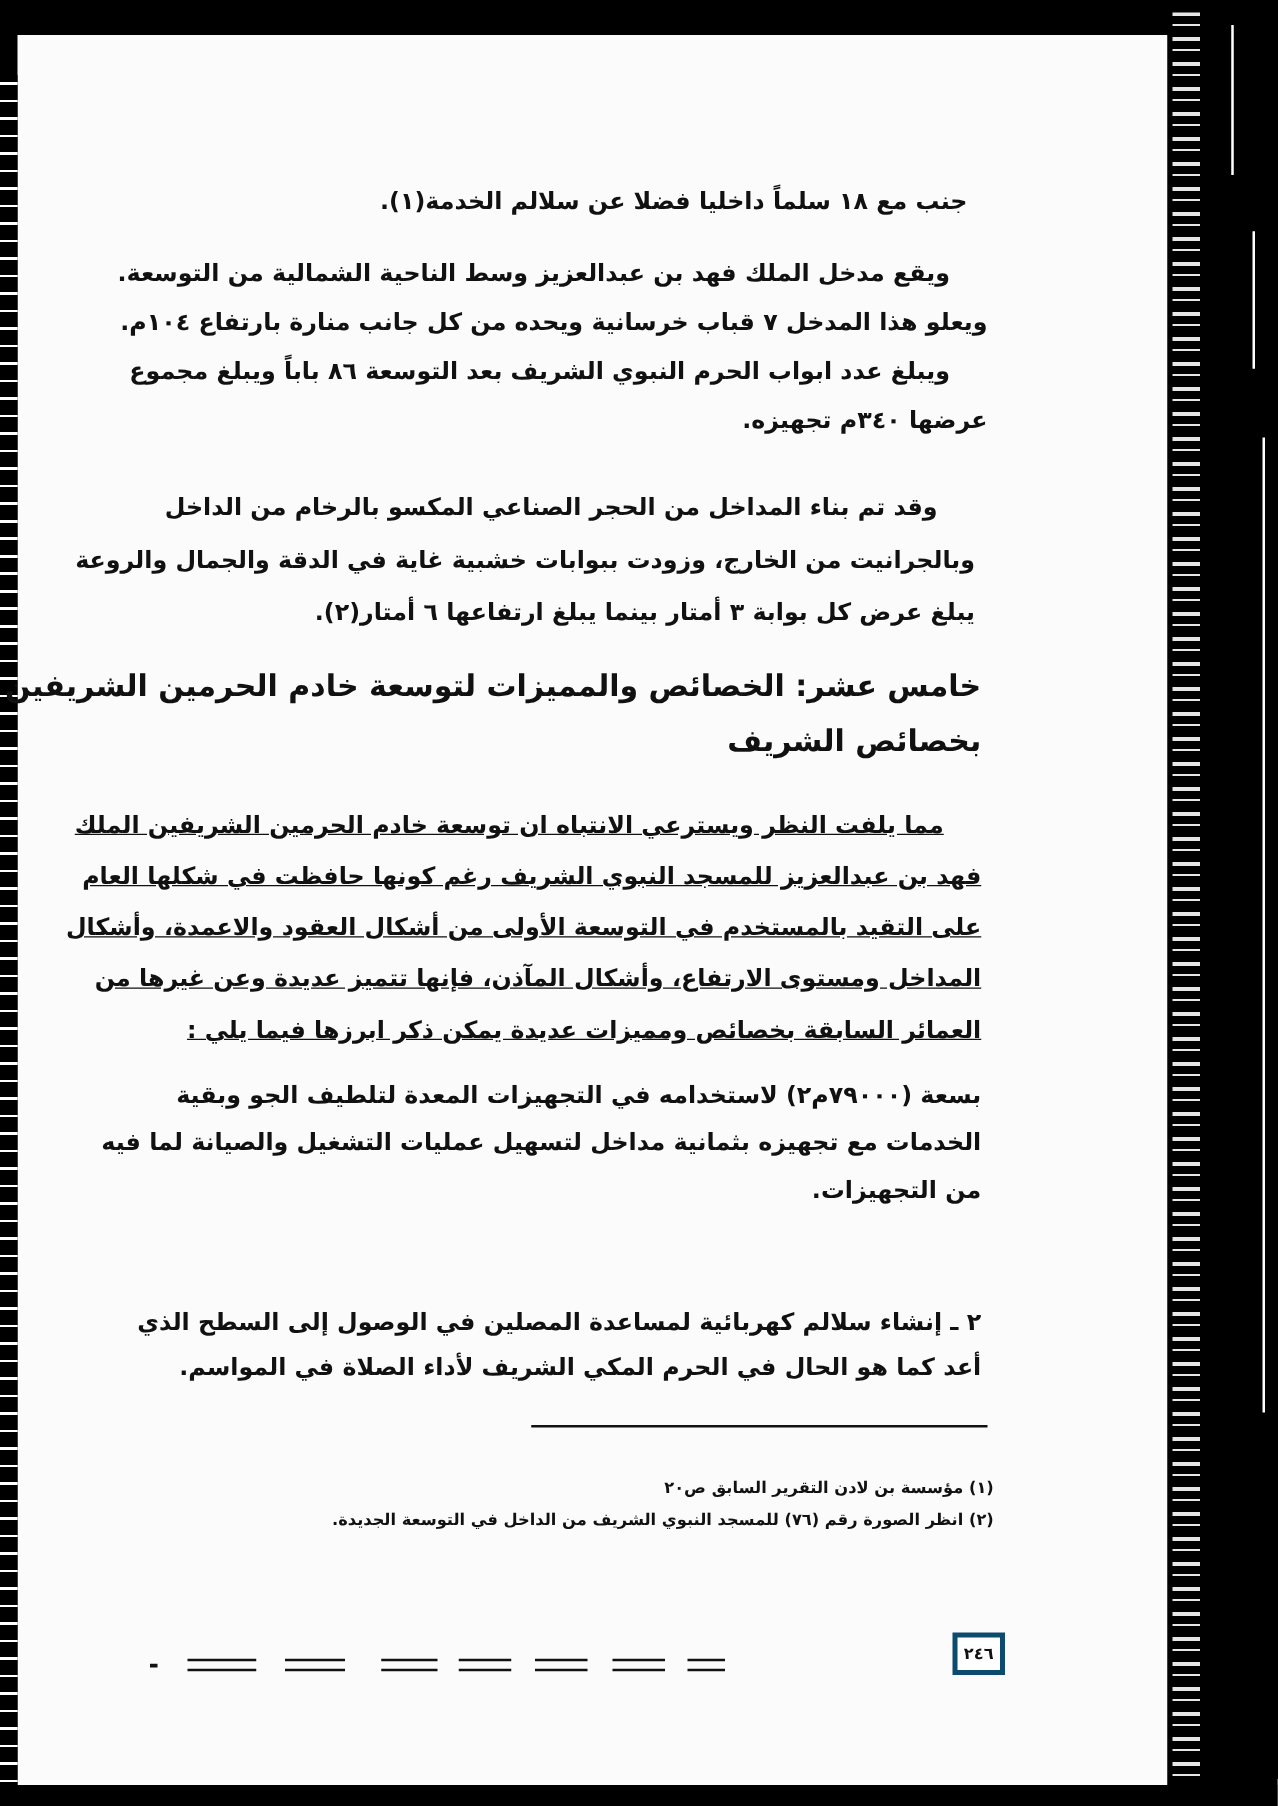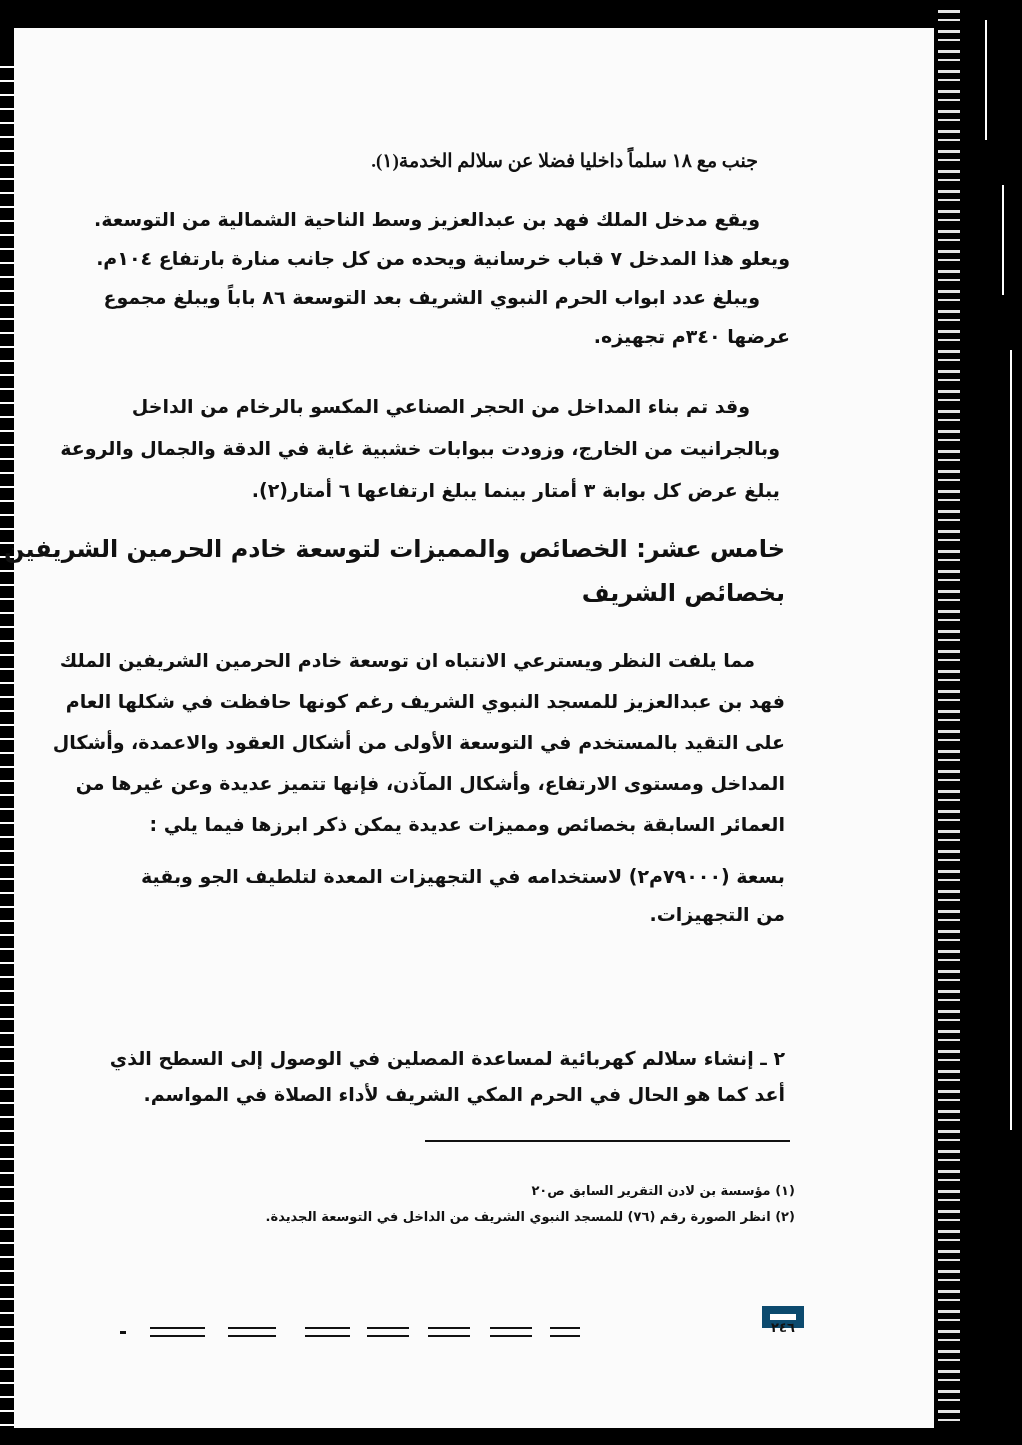--- a/index.html
+++ b/index.html
@@ -34,40 +34,40 @@
     font-family: "DejaVu Sans", sans-serif;
   }
   .line { display: block; white-space: nowrap; text-align: right; }
   .indent { padding-right: 30px; }
   .heading { font-size: 24px; font-weight: 900; }
   .hr-foot { position: absolute; left: 425px; top: 1140px; width: 365px; height: 2px; background: #111; }
   .footnote { position: absolute; direction: rtl; color: #111; font-size: 13px; font-weight: bold; line-height: 22px; }
   .footer-rule { position: absolute; top: 1327px; height: 6px;
     border-top: 2px solid #111; border-bottom: 2px solid #111; }
   .page-num-box {
-    position: absolute; left: 762px; top: 1306px; width: 42px; height: 22px;
-    border: 8px solid #0c4a6e; background: #fff; box-sizing: border-box;
+    position: absolute; left: 762px; top: 1306px; width: 42px; height: 34px;
+    border: 4px solid #0c4a6e; background: #fff; box-sizing: border-box;
     font-size: 13px; font-weight: bold; text-align: center; line-height: 28px; color: #111;
   }
   .dot { position: absolute; left: 120px; top: 1331px; width: 6px; height: 3px; background: #111; }
 </style>
 </head>
 <body>
 
 <div class="scan-top"></div>
 <div class="page"></div>
 <div class="left-edge"></div>
 <div class="right-binding"></div>
 <div class="binding-strip"></div>
 <div class="binding-line" style="left:985px;top:20px;height:120px"></div>
 <div class="binding-line" style="left:1002px;top:185px;height:110px"></div>
 <div class="binding-line" style="left:1010px;top:350px;height:780px"></div>
 <div class="bottom-edge"></div>
 
-<div class="txt" style="left:288px;top:140px;width:470px;font-family:Liberation Serif, serif;">
+<div class="txt" style="left:304px;top:140px;width:470px;">
   <span class="line">جنب مع ١٨ سلماً داخليا فضلا عن سلالم الخدمة(١).</span>
 </div>
 
 <div class="txt" style="left:110px;top:200px;width:680px;line-height:39px;">
   <span class="line indent">ويقع مدخل الملك فهد بن عبدالعزيز وسط الناحية الشمالية من التوسعة.</span>
   <span class="line">ويعلو هذا المدخل ٧ قباب خرسانية ويحده من كل جانب منارة بارتفاع ١٠٤م.</span>
   <span class="line indent">ويبلغ عدد ابواب الحرم النبوي الشريف بعد التوسعة ٨٦ باباً ويبلغ مجموع</span>
   <span class="line">عرضها ٣٤٠م تجهيزه.</span>
 </div>
 
@@ -75,30 +75,31 @@
   <span class="line indent">وقد تم بناء المداخل من الحجر الصناعي المكسو بالرخام من الداخل</span>
   <span class="line">وبالجرانيت من الخارج، وزودت ببوابات خشبية غاية في الدقة والجمال والروعة</span>
   <span class="line">يبلغ عرض كل بوابة ٣ أمتار بينما يبلغ ارتفاعها ٦ أمتار(٢).</span>
 </div>
 
 <div class="txt heading" style="left:95px;top:527px;width:690px;line-height:44px;">
   <span class="line">خامس عشر: الخصائص والمميزات لتوسعة خادم الحرمين الشريفين للمسجد</span>
   <span class="line">بخصائص الشريف</span>
 </div>
 
-<div class="txt" style="left:95px;top:640px;width:690px;line-height:41px;">
+<div class="txt" style="left:95px;top:640px;width:690px;line-height:41px;text-decoration:underline;">
   <span class="line indent">مما يلفت النظر ويسترعي الانتباه ان توسعة خادم الحرمين الشريفين الملك</span>
   <span class="line">فهد بن عبدالعزيز للمسجد النبوي الشريف رغم كونها حافظت في شكلها العام</span>
   <span class="line">على التقيد بالمستخدم في التوسعة الأولى من أشكال العقود والاعمدة، وأشكال</span>
   <span class="line">المداخل ومستوى الارتفاع، وأشكال المآذن، فإنها تتميز عديدة وعن غيرها من</span>
   <span class="line">العمائر السابقة بخصائص ومميزات عديدة يمكن ذكر ابرزها فيما يلي :</span>
 </div>
 
 <div class="txt" style="left:95px;top:857px;width:690px;line-height:38px;">
   <span class="line">بسعة (٧٩٠٠٠م٢) لاستخدامه في التجهيزات المعدة لتلطيف الجو وبقية</span>
+  <span class="line">الخدمات مع تجهيزه بثمانية مداخل لتسهيل عمليات التشغيل والصيانة لما فيه</span>
   <span class="line">من التجهيزات.</span>
 </div>
 
 <div class="txt" style="left:95px;top:1040px;width:690px;line-height:36px;">
   <span class="line">٢ ـ إنشاء سلالم كهربائية لمساعدة المصلين في الوصول إلى السطح الذي</span>
   <span class="line">أعد كما هو الحال في الحرم المكي الشريف لأداء الصلاة في المواسم.</span>
 </div>
 
 <div class="hr-foot"></div>
 

